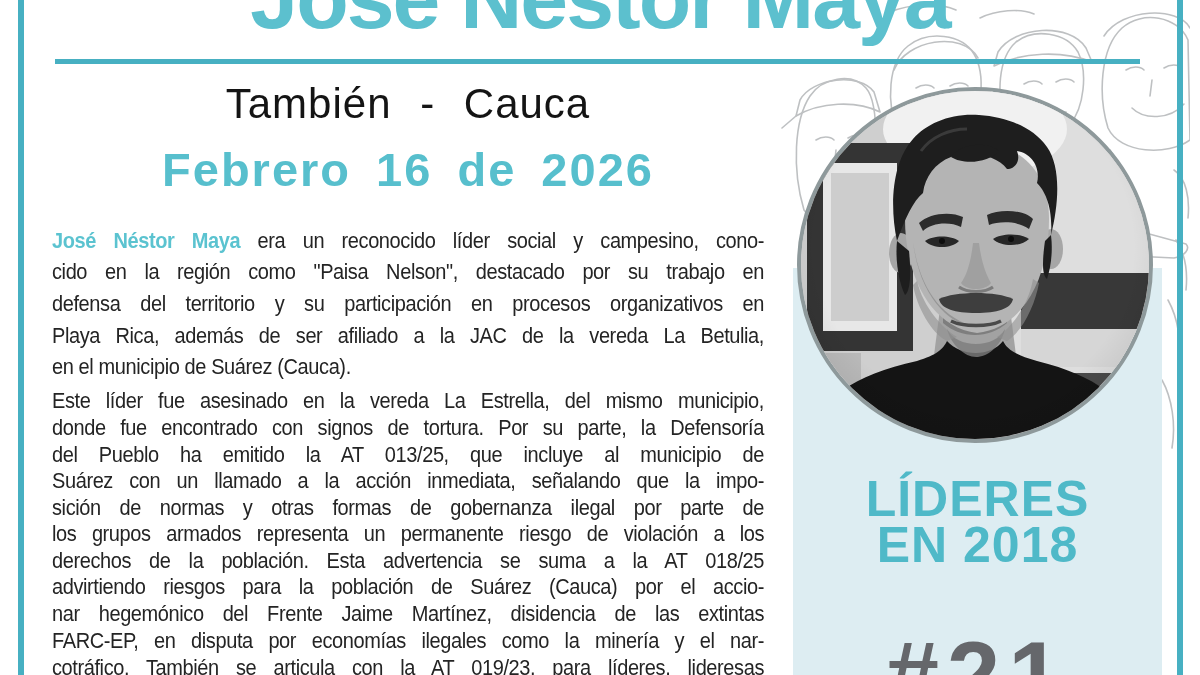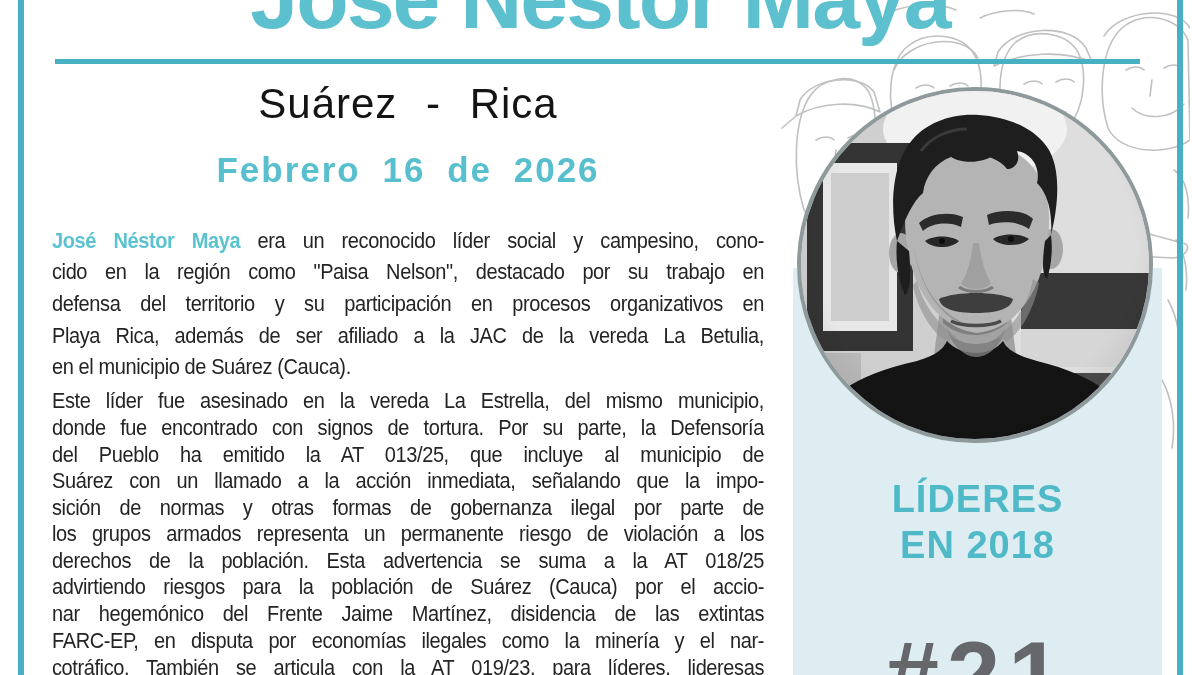--- a/index.html
+++ b/index.html
@@ -19,37 +19,37 @@
     white-space:nowrap;z-index:5;line-height:1;
   }
   .divider{position:absolute;left:55px;top:59px;width:1085px;height:5px;background:#47b0c2;z-index:4;}
 
   .main{position:absolute;left:52px;top:80px;width:712px;z-index:3;}
   .location{
     text-align:center;font-size:42px;line-height:48px;color:#141414;
     letter-spacing:1px;word-spacing:16px;font-weight:400;
   }
   .date{
-    text-align:center;font-size:35px;line-height:56px;color:#57bfcd;
+    text-align:center;font-size:47px;line-height:56px;color:#57bfcd;
     font-weight:bold;letter-spacing:2px;word-spacing:10px;margin-top:14px;
   }
   .para{color:#242424;font-size:20px;letter-spacing:-0.4px;
     transform:scaleY(1.12);transform-origin:top left;}
   .para1{margin-top:26px;line-height:28.3px;}
   .para2{margin-top:23px;line-height:23.75px;}
   .bline{text-align:justify;text-align-last:justify;}
   .bline.endline{text-align:left;text-align-last:left;}
   .lead{color:#5bc3d0;font-weight:bold;}
 
   .sketches{position:absolute;left:770px;top:0;width:420px;height:480px;z-index:1;}
 
   .panel{position:absolute;left:793px;top:268px;width:369px;height:407px;background:#ddedf2;z-index:2;}
   .panel-title{
     position:absolute;left:793px;top:476px;width:369px;text-align:center;
-    font-size:38px;line-height:46px;font-weight:bold;color:#4fb9c8;letter-spacing:1px;z-index:3;
+    font-size:50px;line-height:46px;font-weight:bold;color:#4fb9c8;letter-spacing:1px;z-index:3;
   }
   .count{
     position:absolute;left:793px;top:628px;width:369px;text-align:center;
     font-size:96px;line-height:96px;font-weight:bold;color:#65676b;letter-spacing:8px;z-index:3;
   }
 
   .photo{
     position:absolute;left:797px;top:87px;width:356px;height:356px;box-sizing:border-box;
     border-radius:50%;border:4px solid #8e999b;overflow:hidden;background:#d6d6d6;z-index:4;
   }
@@ -110,21 +110,21 @@
   </svg>
 
   <div class="big-title">José Néstor Maya</div>
 
   <div class="divider"></div>
 
   <div class="vline left"></div>
   <div class="vline right"></div>
 
   <div class="main">
-    <div class="location">Suárez - Rica</div>
+    <div class="location">También - Cauca</div>
     <div class="date">Febrero 16 de 2026</div>
 
     <div class="para para1">
       <div class="bline"><span class="lead">José Néstor Maya</span><span> era un reconocido líder social y campesino, cono-</span></div>
       <div class="bline">cido en la región como "Paisa Nelson", destacado por su trabajo en</div>
       <div class="bline">defensa del territorio y su participación en procesos organizativos en</div>
       <div class="bline">Playa Rica, además de ser afiliado a la JAC de la vereda La Betulia,</div>
       <div class="bline endline">en el municipio de Suárez (Cauca).</div>
     </div>
 

